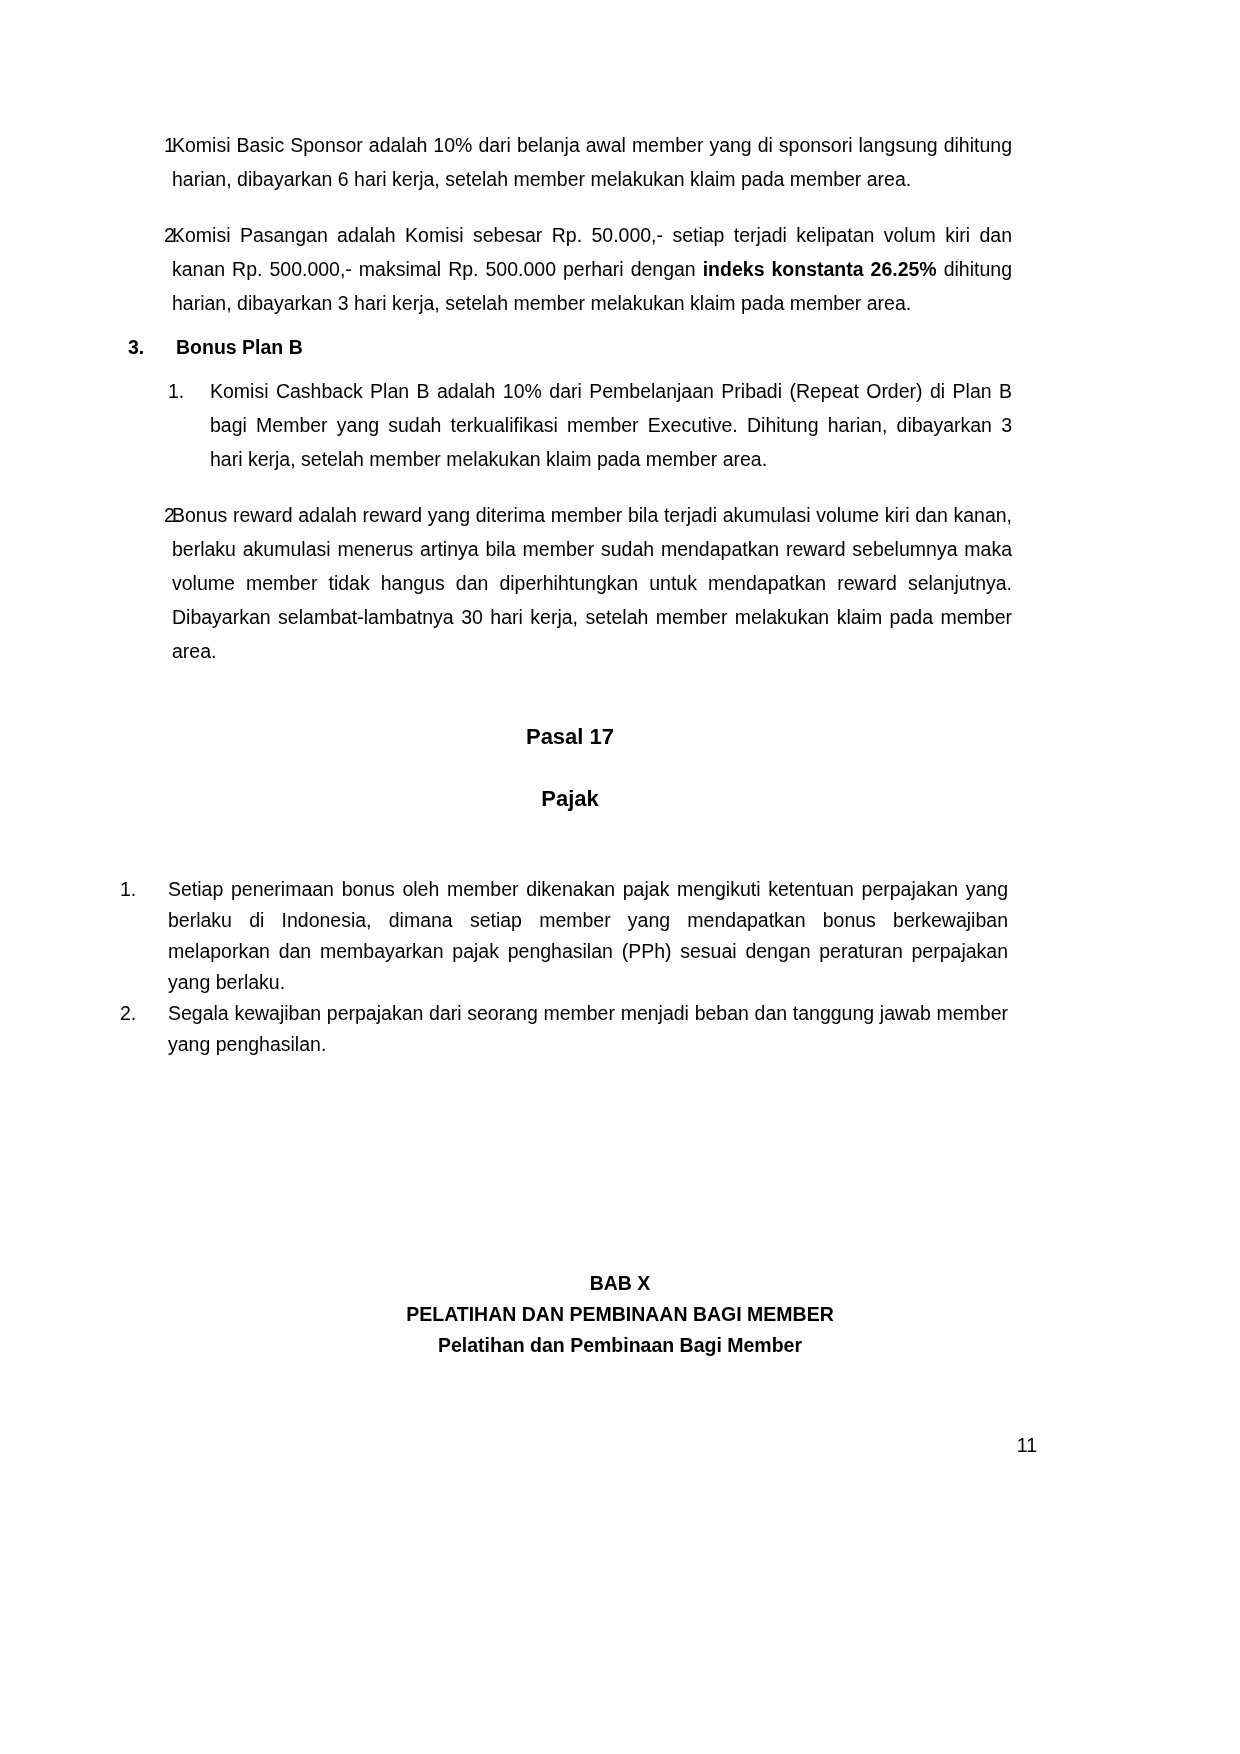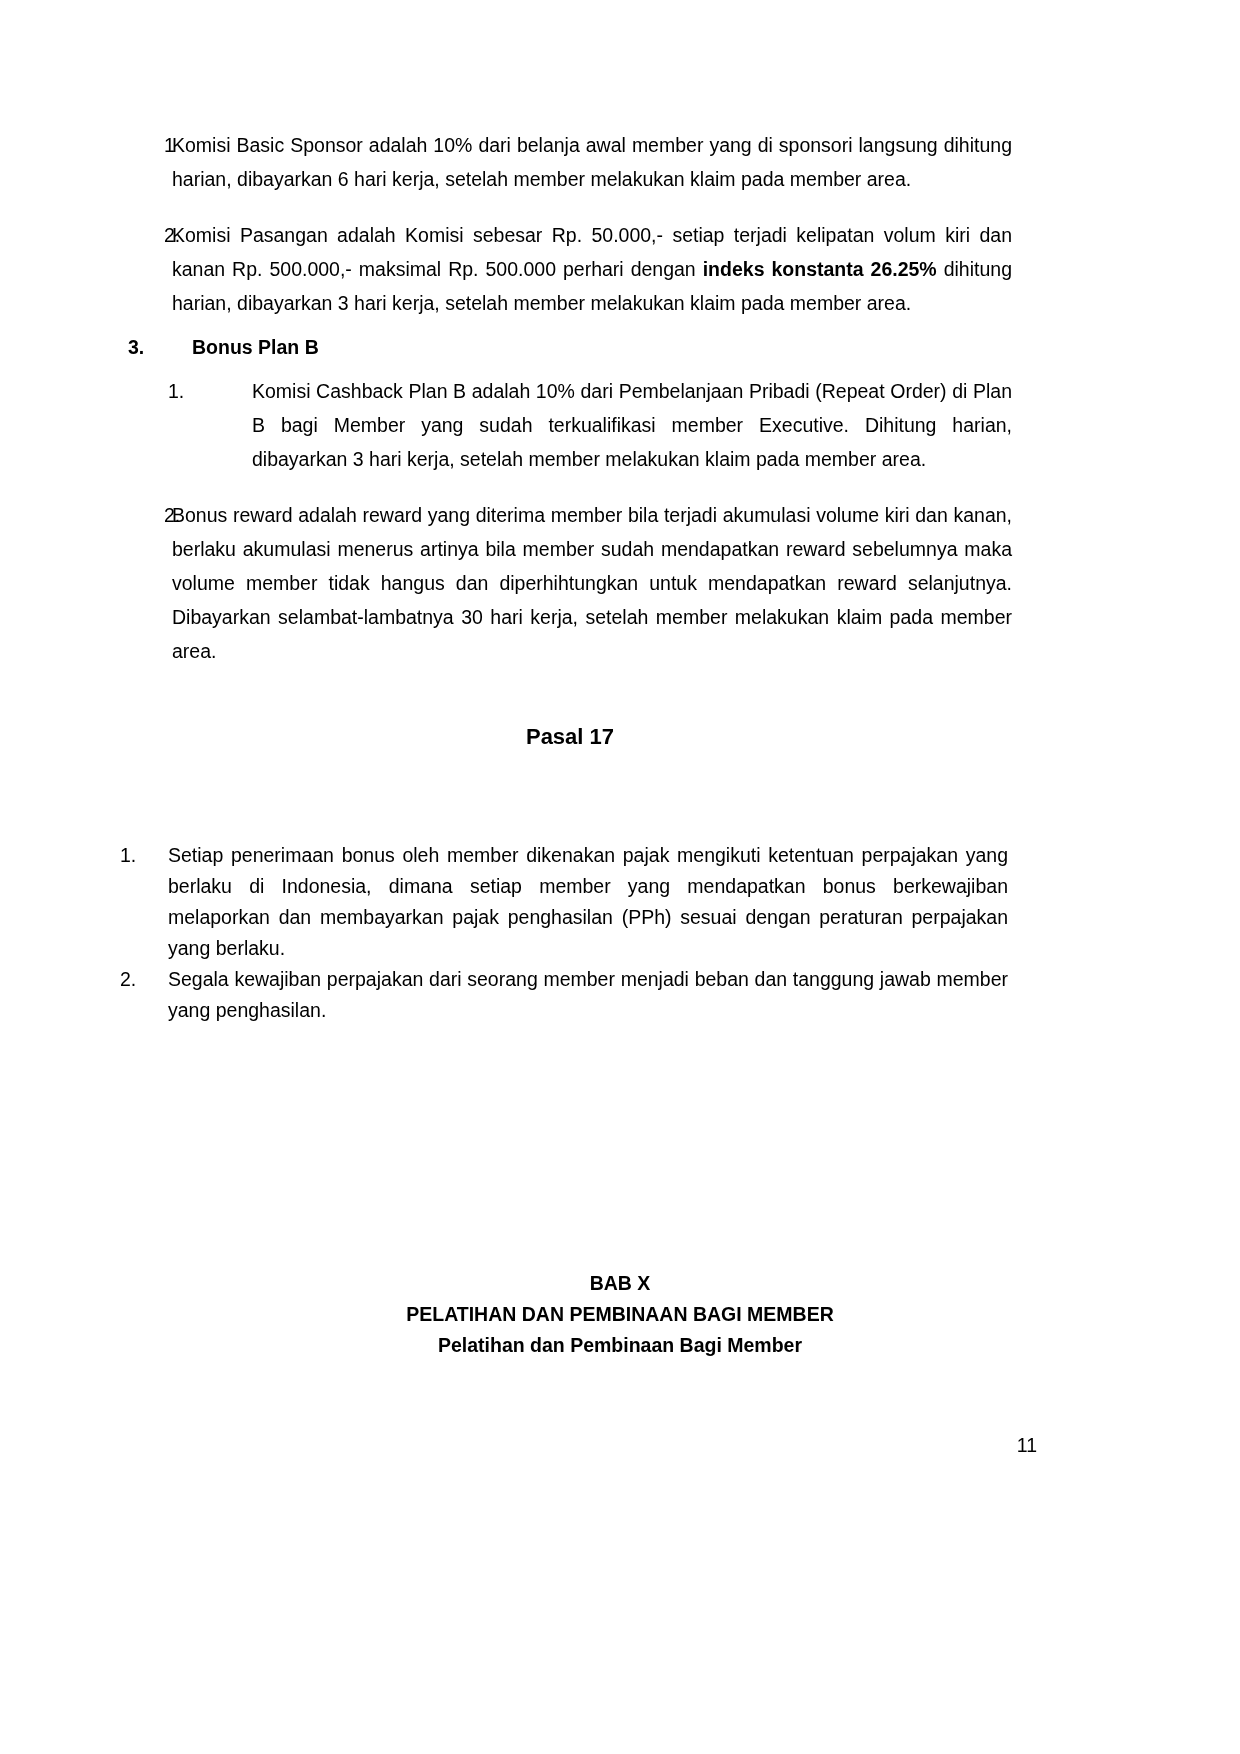--- a/index.html
+++ b/index.html
@@ -57,40 +57,38 @@
   .lvl2 > .num {
     flex: 0 0 auto;
     width: 82px;
     font-size: 19.5px;
     line-height: 34px;
     box-sizing: border-box;
     padding-left: 40px;
   }
   .lvl2 > .body {
     flex: 1 1 auto;
-    margin-left: 42px;
   }
   
   .heading-item {
     display: flex;
     margin: 10px 0 10px 0;
   }
   .heading-item > .num {
     flex: 0 0 auto;
     width: 48px;
     font-size: 19.5px;
     line-height: 34px;
     font-weight: bold;
   }
   .heading-item > .body {
     flex: 1 1 auto;
     font-size: 19.5px;
     line-height: 34px;
     font-weight: bold;
-    margin-left: 16px;
   }
   
   .flat {
     display: flex;
     margin: 0;
   }
   .flat > .num {
     flex: 0 0 auto;
     width: 48px;
     font-size: 19.5px;
@@ -181,20 +179,21 @@
   <div class="lvl1">
     <div class="num">2.</div>
     <div class="body">
       <p class="para">Bonus reward adalah reward yang diterima member bila terjadi akumulasi volume kiri dan kanan, berlaku akumulasi menerus artinya bila member sudah mendapatkan reward sebelumnya maka volume member tidak hangus dan diperhihtungkan untuk mendapatkan reward selanjutnya. Dibayarkan selambat-lambatnya 30 hari kerja, setelah member melakukan klaim pada member area.</p>
     </div>
   </div>
 
   <div class="pasal-block">
     <p class="center">Pasal 17</p>
     <div class="gap"></div>
+    <p class="center">Pajak</p>
   </div>
 
   <div class="pajak-list">
     <div class="flat">
       <div class="num">1.</div>
       <div class="body">
         <p class="para">Setiap penerimaan bonus oleh member dikenakan pajak mengikuti ketentuan perpajakan yang berlaku di Indonesia, dimana setiap member yang mendapatkan bonus berkewajiban melaporkan dan membayarkan pajak penghasilan (PPh) sesuai dengan peraturan perpajakan yang berlaku.</p>
       </div>
     </div>
     <div class="flat">

